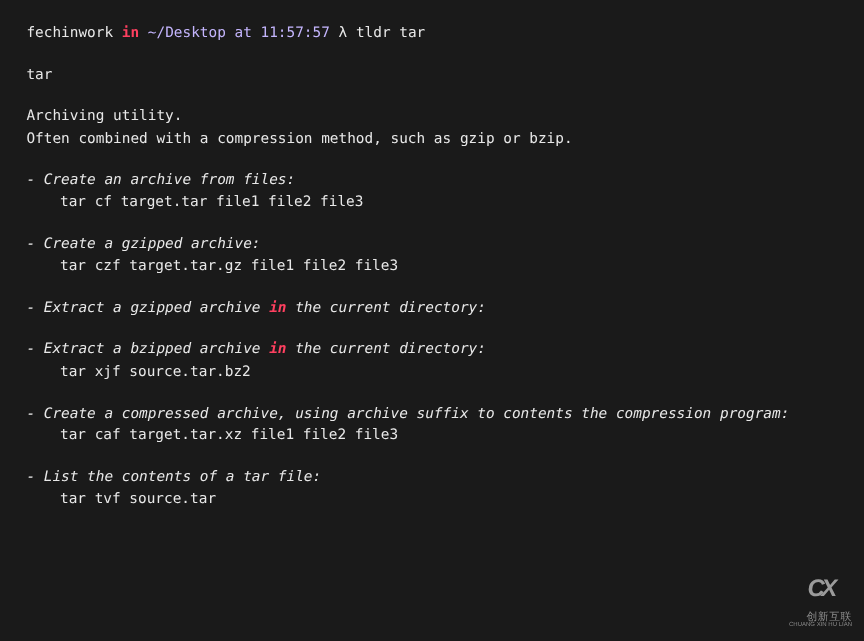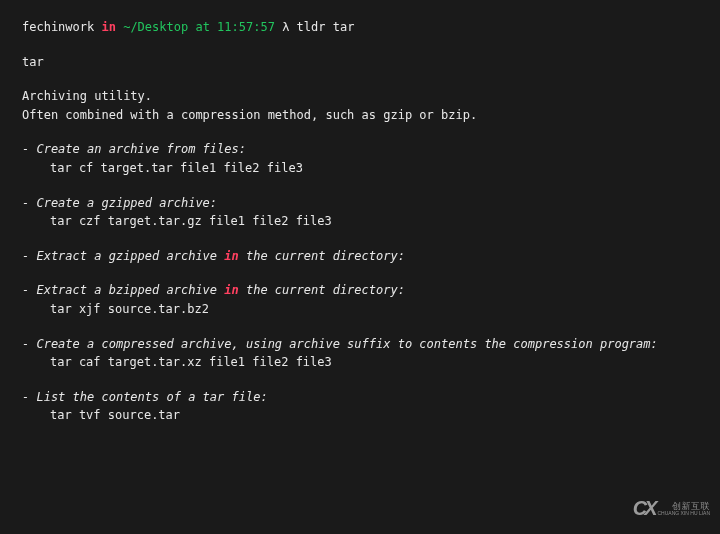--- a/index.html
+++ b/index.html
@@ -24,21 +24,21 @@
       margin-bottom: 16px;
     }
     .prompt-user {
       color: #e8e8e8;
     }
     .prompt-in {
       color: #ff4060;
       font-weight: bold;
     }
     .prompt-path {
-      color: #22c55e;
+      color: #c4b5fd;
     }
     .prompt-lambda {
       color: #e8e8e8;
     }
     .prompt-cmd {
       color: #e8e8e8;
     }
     .cmd-name {
       margin-bottom: 16px;
       color: #e8e8e8;
@@ -66,20 +66,21 @@
       right: 10px;
       bottom: 10px;
       color: #888;
       font-family: Arial, sans-serif;
       font-size: 10px;
       letter-spacing: 0.5px;
       display: flex;
       align-items: center;
       gap: 3px;
       opacity: 0.9;
+      flex-direction: column;
     }
     .watermark-logo {
       font-size: 20px;
       font-weight: bold;
       color: #aaa;
       font-style: italic;
       letter-spacing: -3px;
     }
     .watermark-text {
       display: flex;

